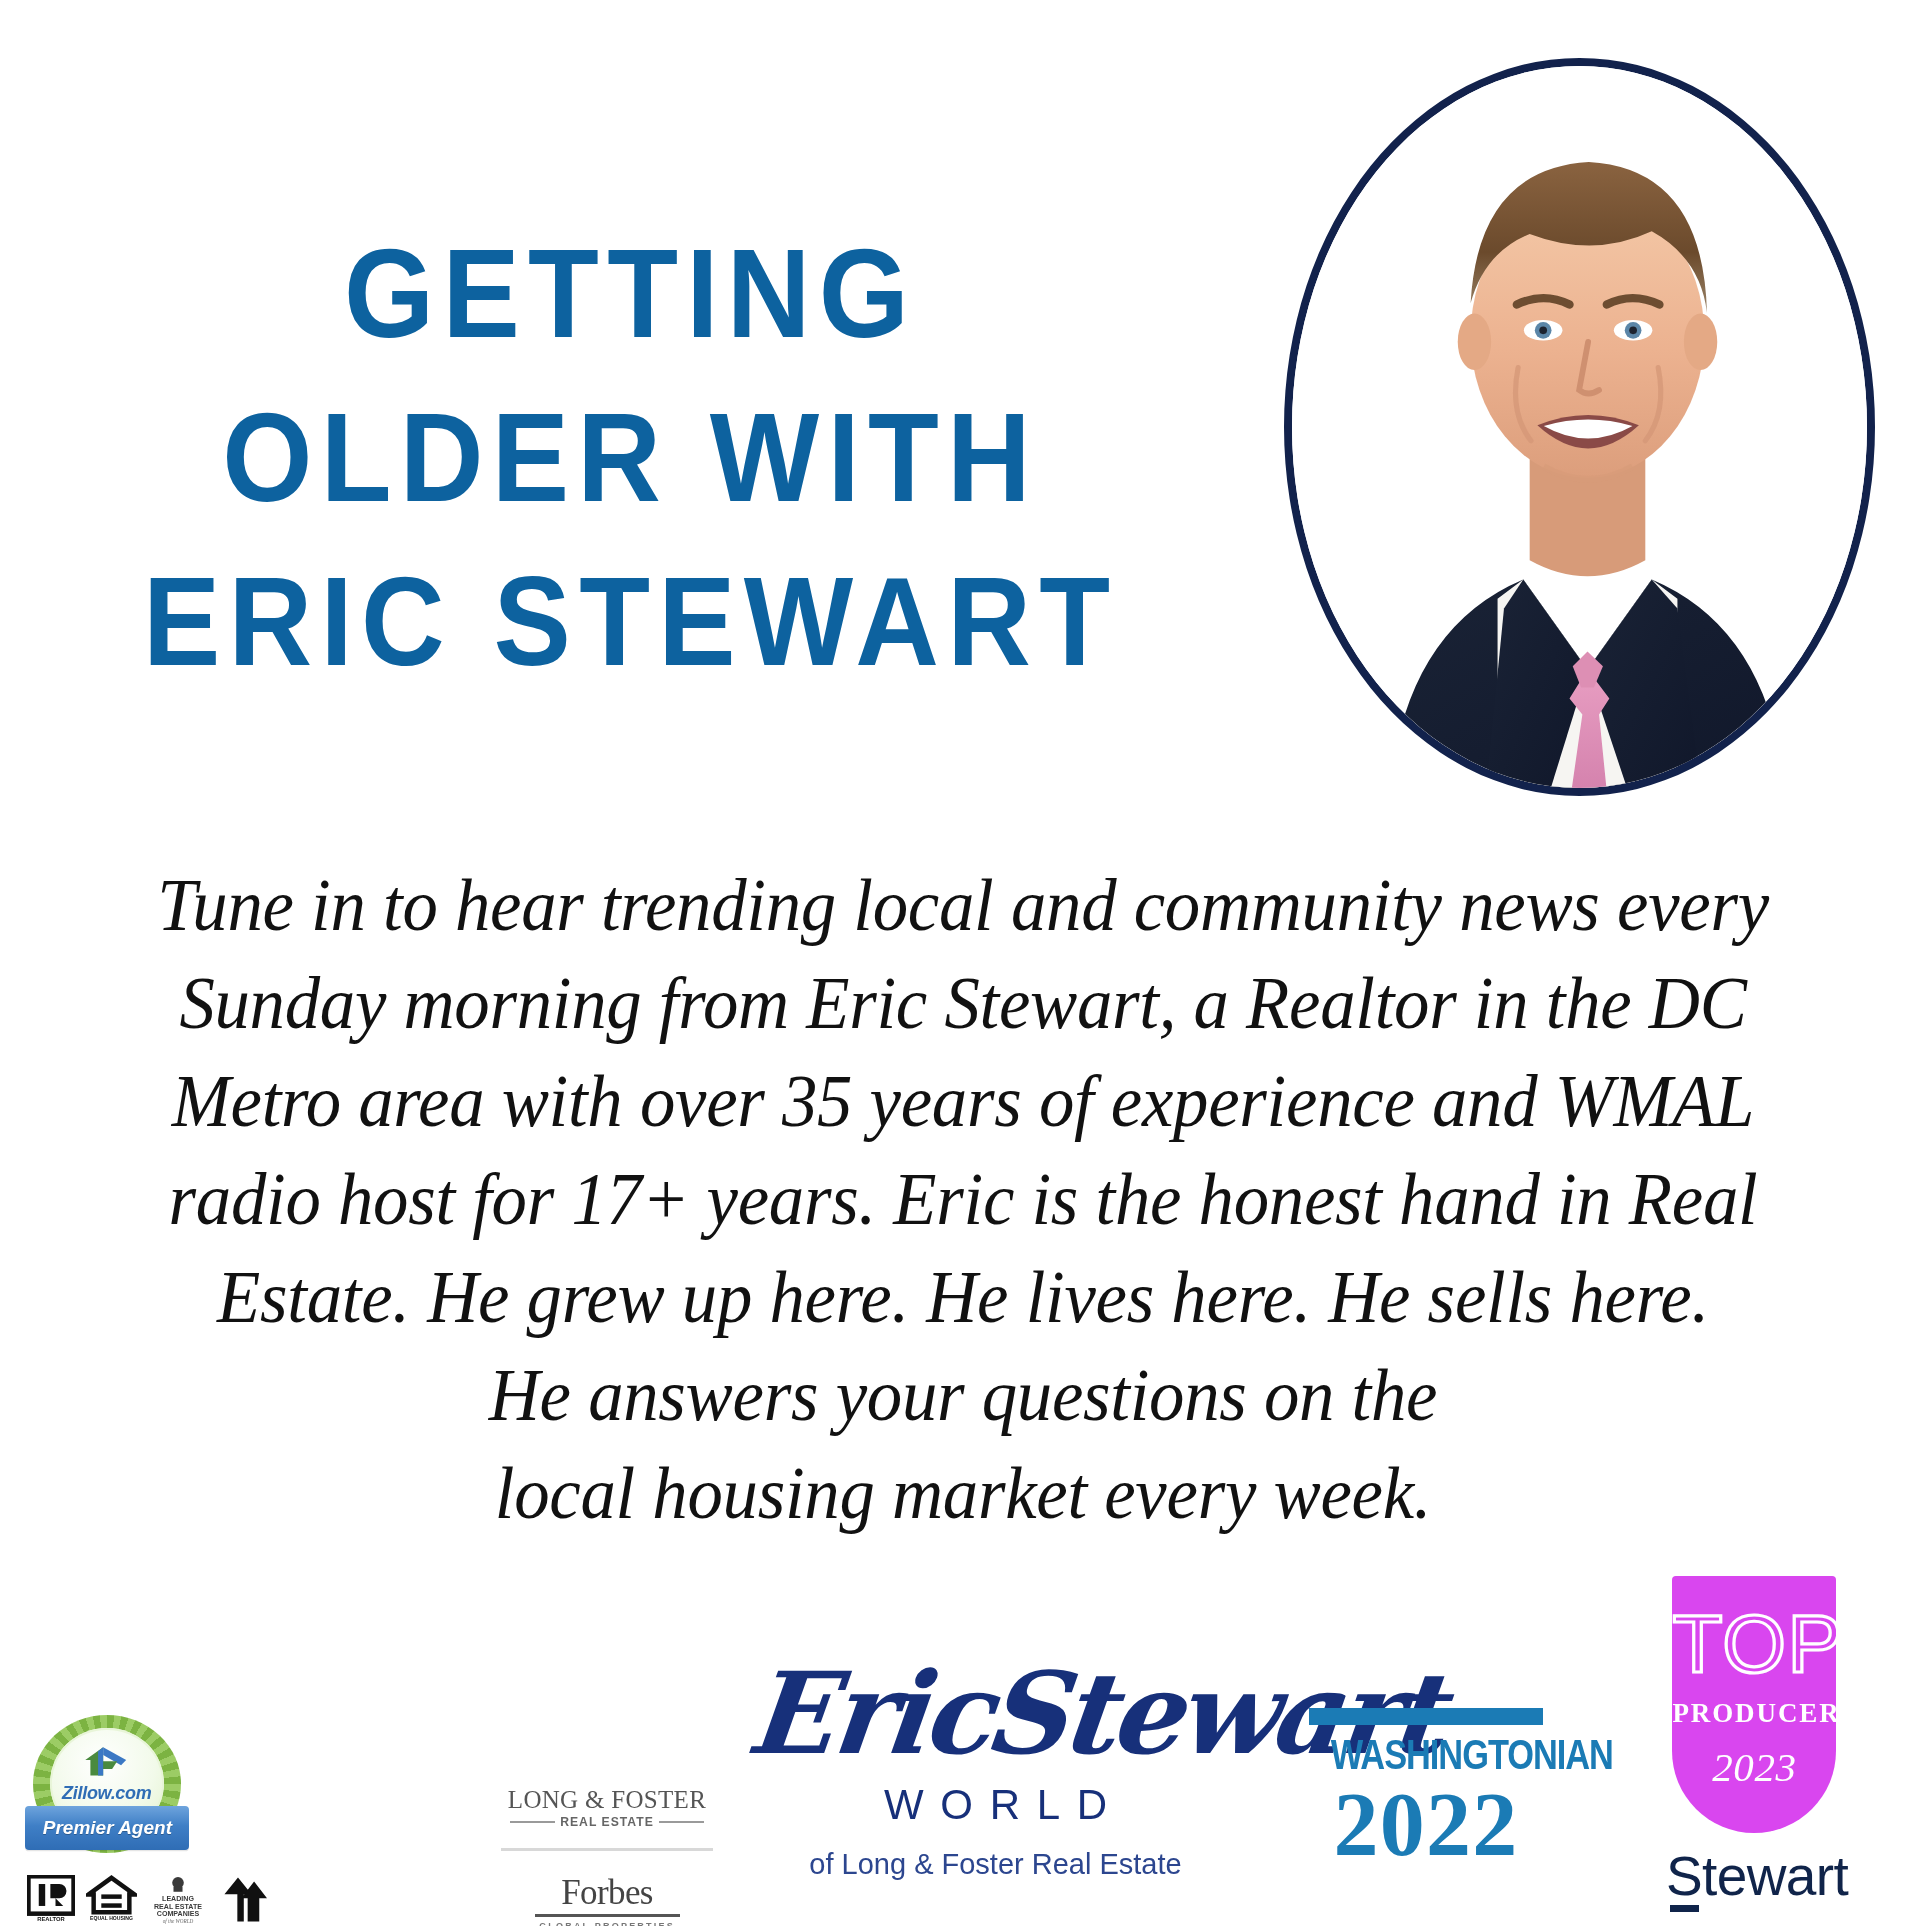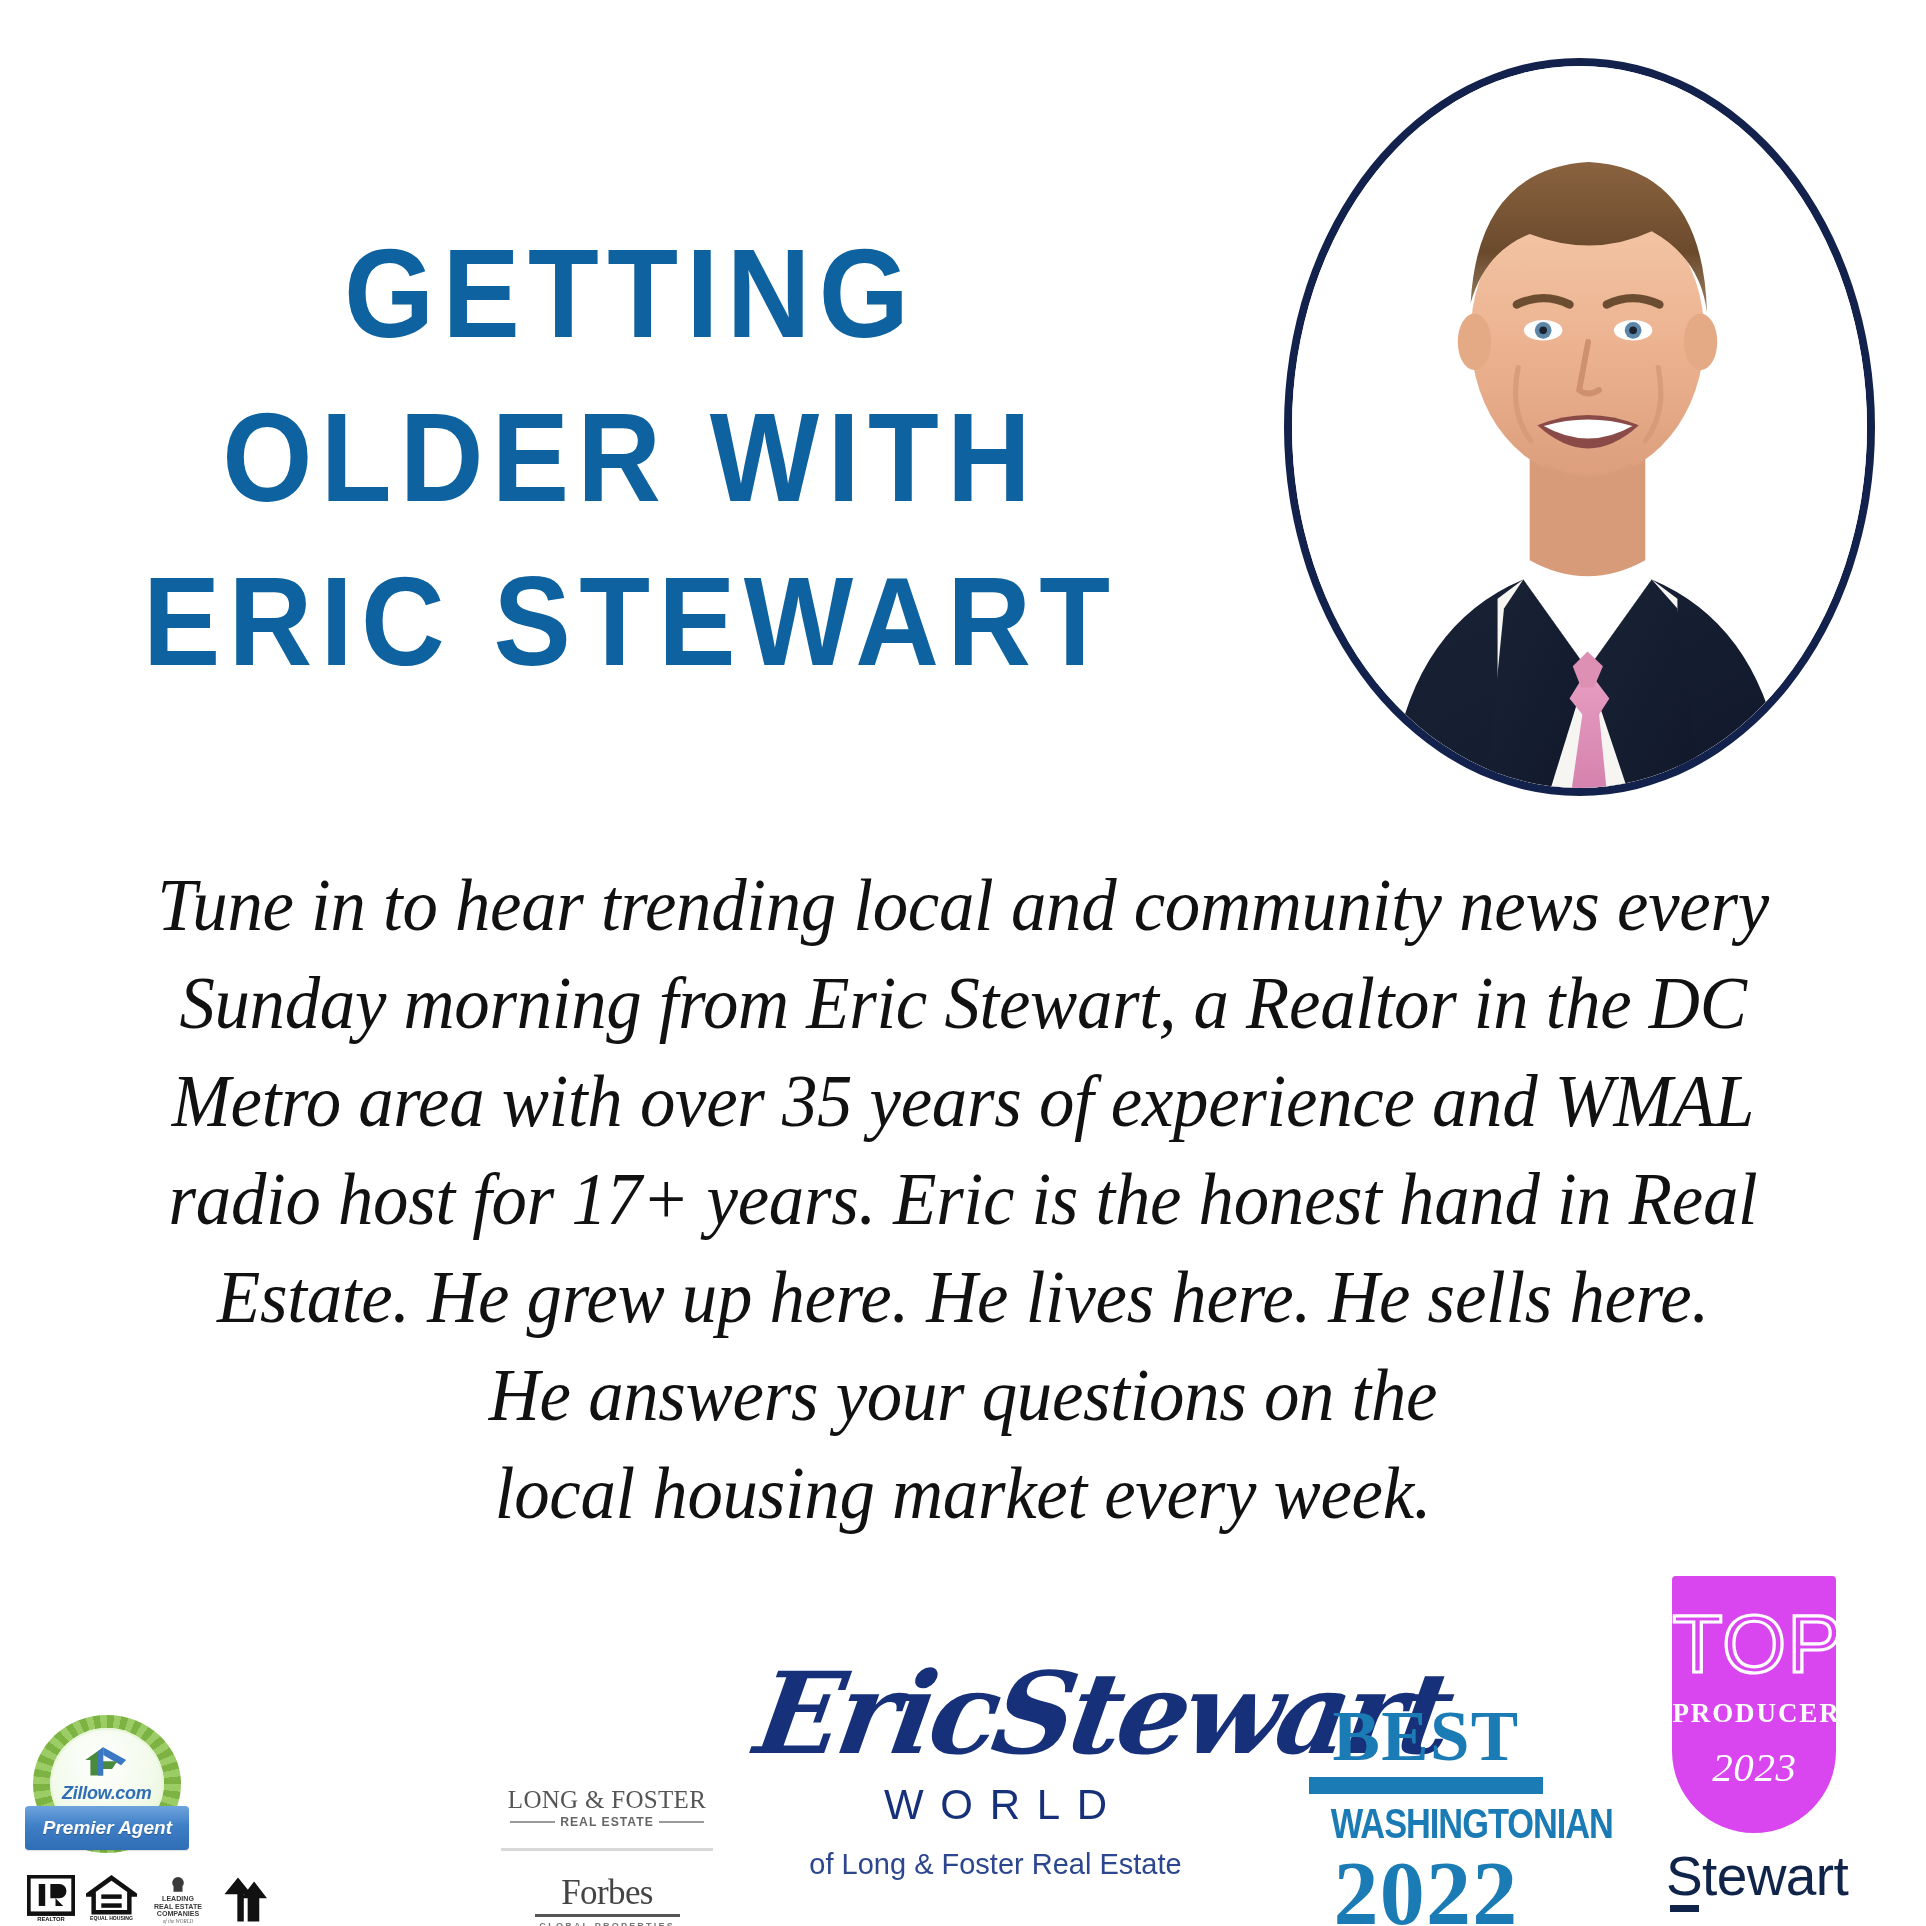--- a/index.html
+++ b/index.html
@@ -307,21 +307,20 @@
     <div class="forbes-sub">GLOBAL PROPERTIES</div>
   </div>
 
   <div id="esg-group">
     <div id="esg-script">EricStewart</div>
     <div id="esg-group-word">WORLD</div>
     <div id="esg-tag">of Long &amp; Foster Real Estate</div>
   </div>
 
   <div id="bw-group">
-    <div class="bw-best">BEST</div>
     <div class="bw-bar"></div>
     <div class="bw-wash">WASHINGTONIAN</div>
     <div class="bw-year">2022</div>
   </div>
 
   <div id="tp-group">
     <div id="tp-shield">
       <div id="tp-top">TOP</div>
       <div id="tp-producer">PRODUCER</div>
       <div id="tp-year">2023</div>

